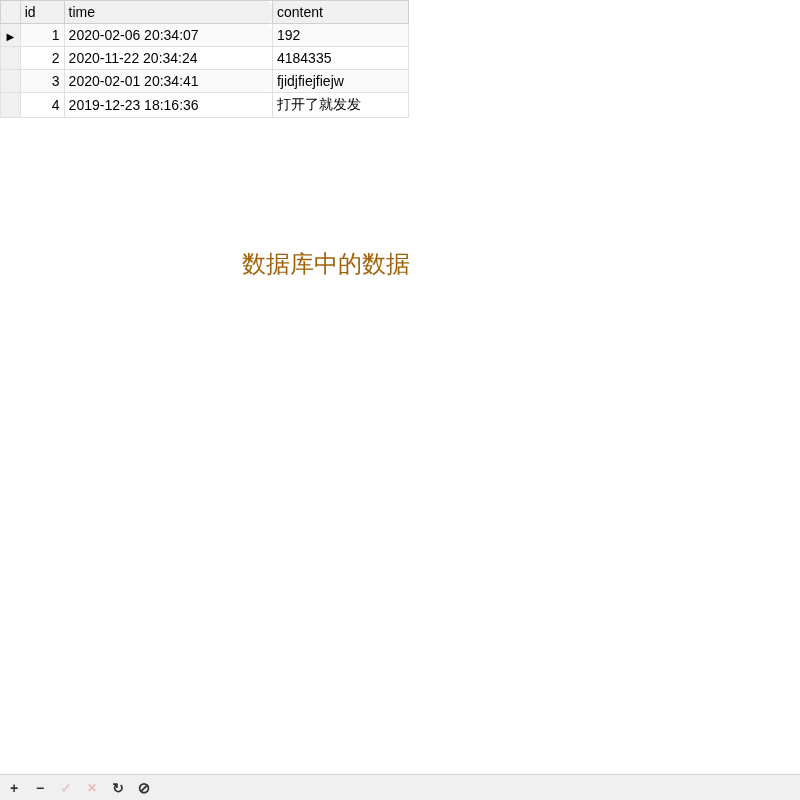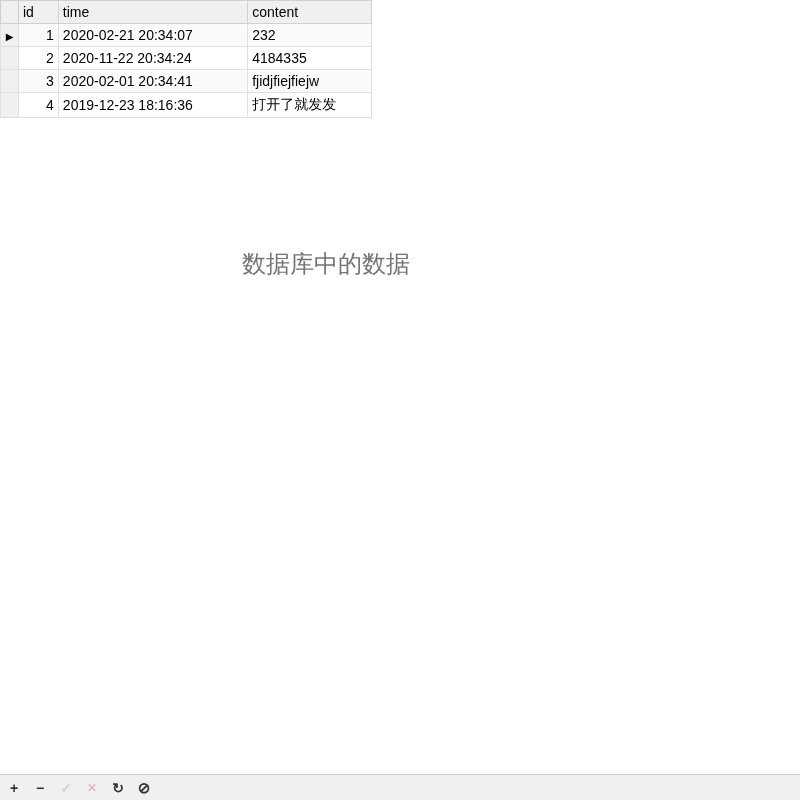--- a/index.html
+++ b/index.html
@@ -10,21 +10,21 @@
     body {
       font-family: "Microsoft YaHei", Arial, sans-serif;
       font-size: 14px;
       background: #fff;
       width: 800px;
       height: 800px;
       position: relative;
       overflow: hidden;
     }
     .data-grid {
-      width: 372px;
+      width: 409px;
       border-collapse: collapse;
       background: #fff;
     }
     .data-grid th {
       background: #f0f0f0;
       border: 1px solid #d0d0d0;
       text-align: left;
       padding: 3px 4px;
       font-weight: normal;
       height: 22px;
@@ -68,21 +68,21 @@
     }
     .row-pointer {
       font-size: 10px;
       color: #000;
       line-height: 1;
     }
     .annotation {
       position: absolute;
       top: 248px;
       left: 242px;
-      color: #737373;
+      color: #a16207;
       font-size: 24px;
     }
     .toolbar {
       position: absolute;
       bottom: 0;
       left: 0;
       width: 800px;
       height: 26px;
       background: #f0f0f0;
       border-top: 1px solid #d0d0d0;
@@ -124,22 +124,22 @@
       <th class="row-indicator-header"></th>
       <th class="id-header">id</th>
       <th class="time-col">time</th>
       <th class="content-col">content</th>
     </tr>
   </thead>
   <tbody>
     <tr>
       <td class="row-indicator-col"><span class="row-pointer">▶</span></td>
       <td class="id-col">1</td>
-      <td class="time-col">2020-02-21 20:34:07</td>
-      <td class="content-col">232</td>
+      <td class="time-col">2020-02-06 20:34:07</td>
+      <td class="content-col">192</td>
     </tr>
     <tr>
       <td class="row-indicator-col"><span class="row-pointer"></span></td>
       <td class="id-col">2</td>
       <td class="time-col">2020-11-22 20:34:24</td>
       <td class="content-col">4184335</td>
     </tr>
     <tr>
       <td class="row-indicator-col"><span class="row-pointer"></span></td>
       <td class="id-col">3</td>

